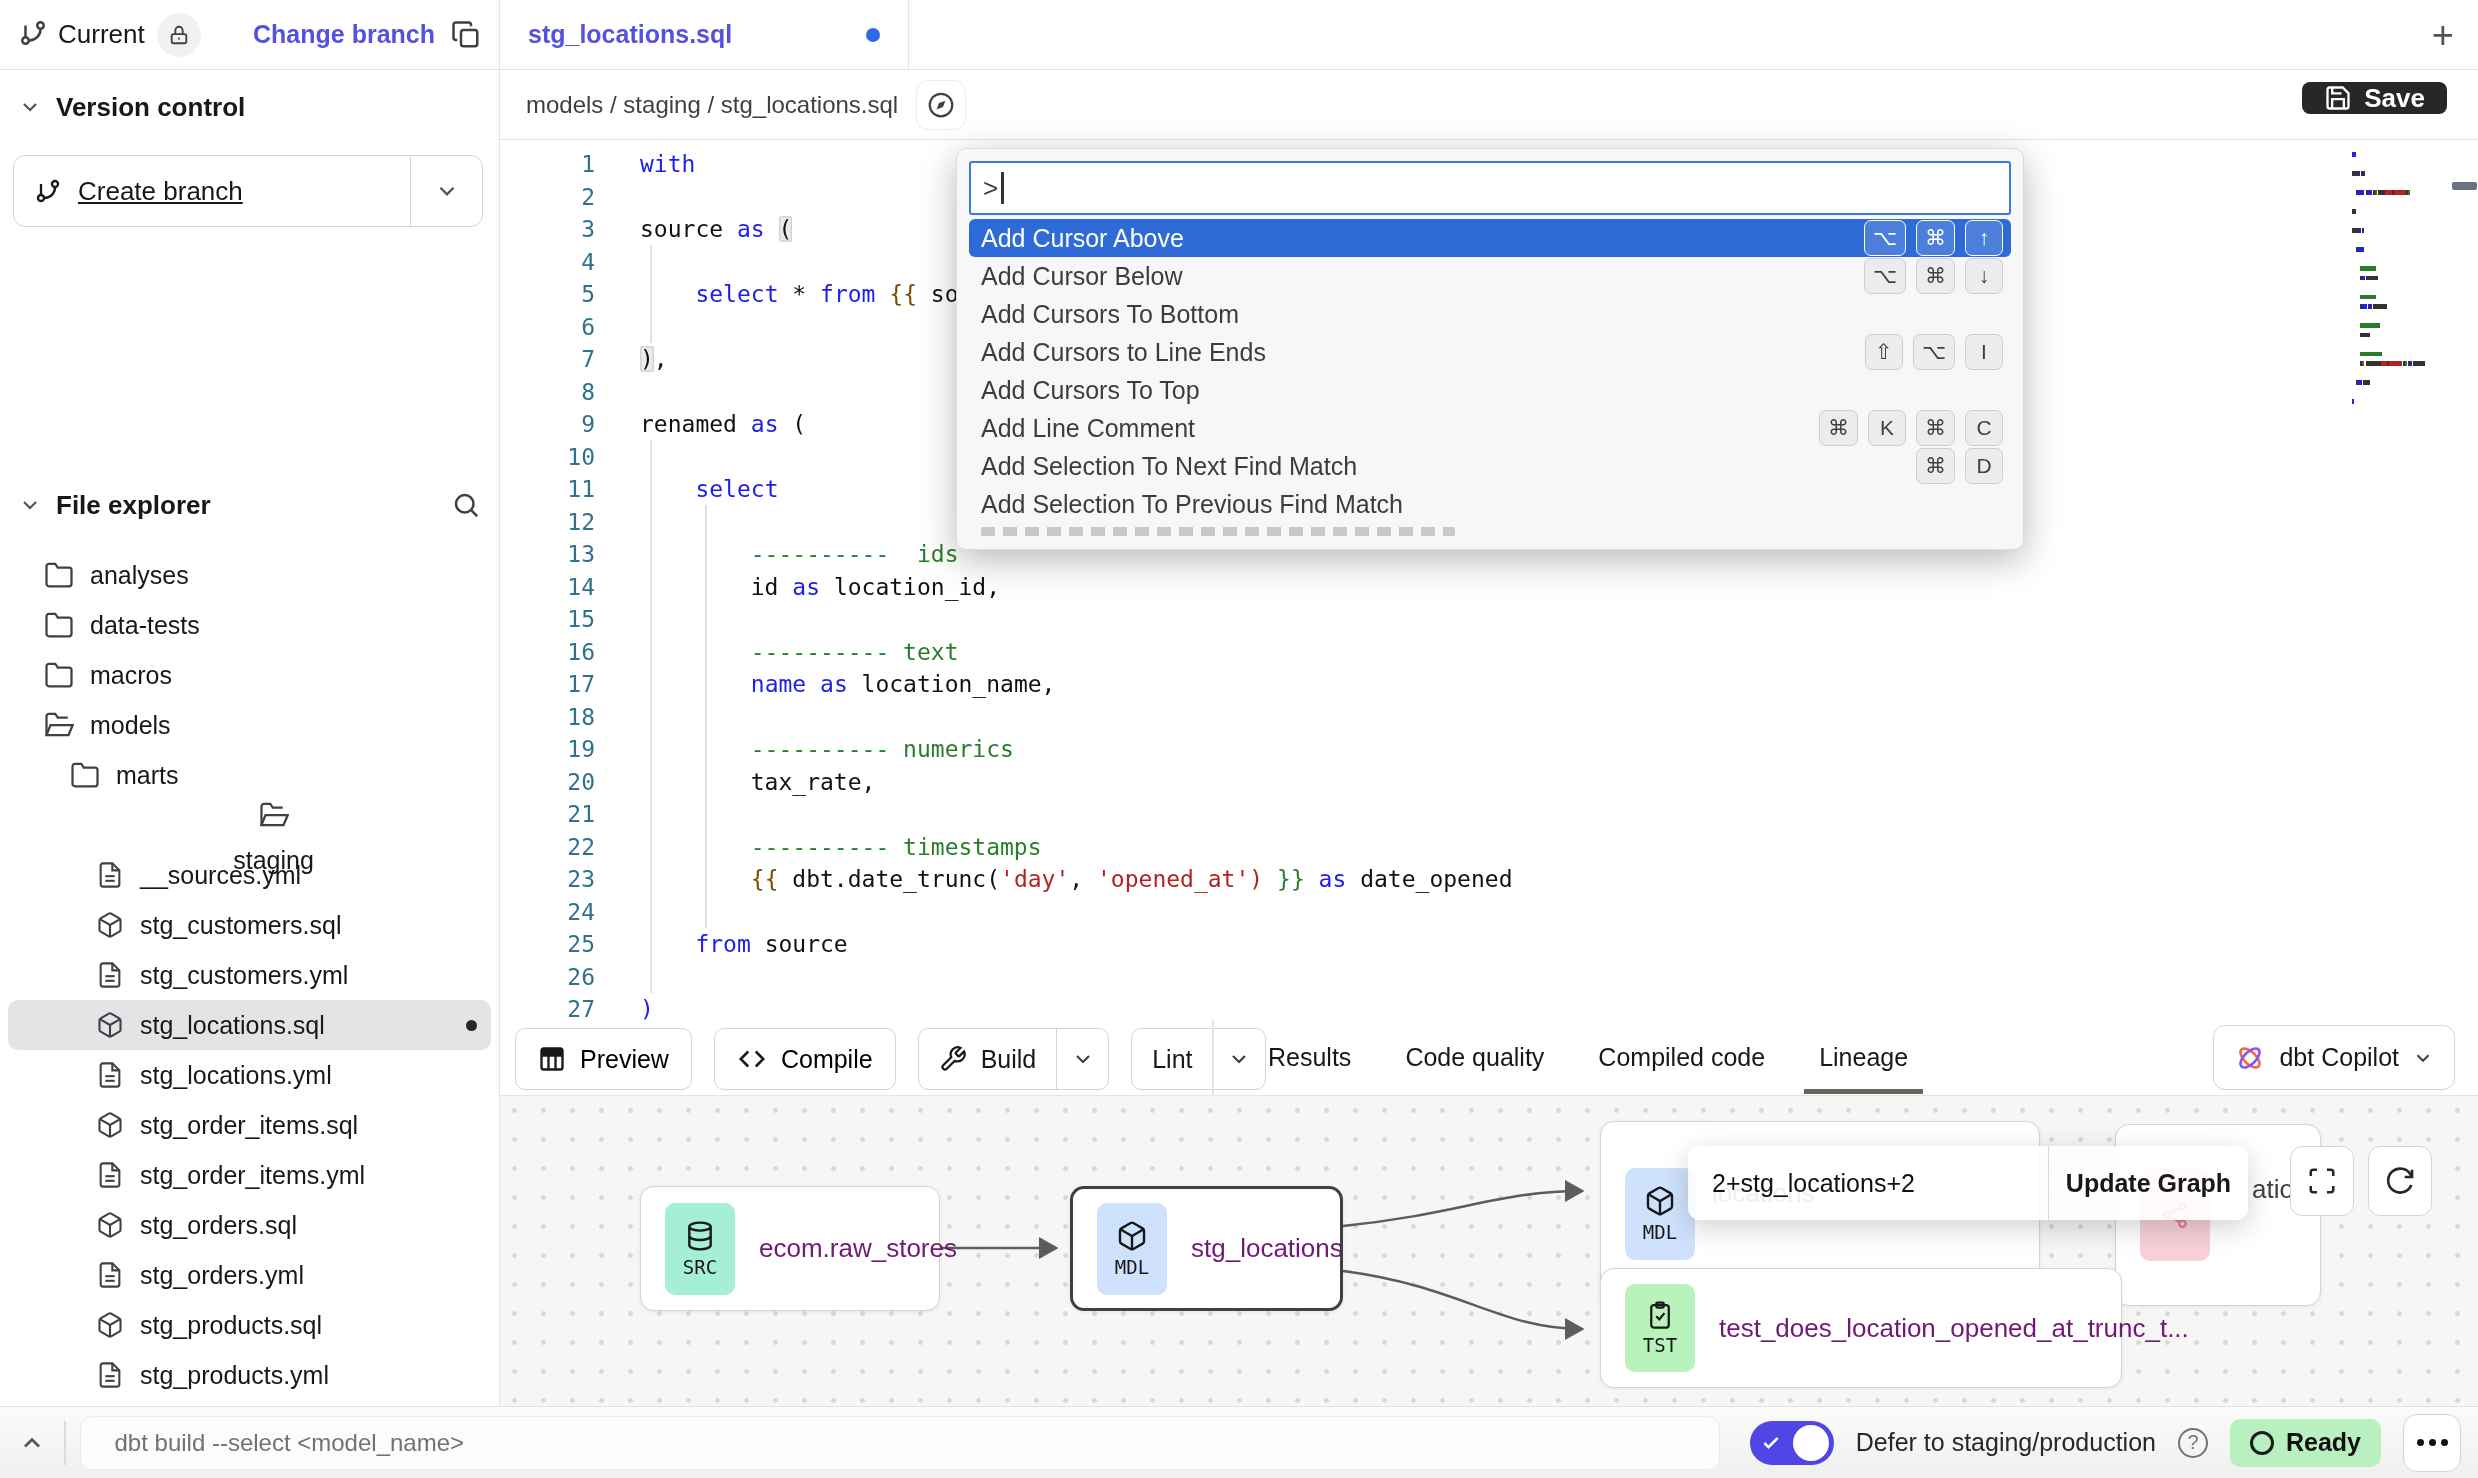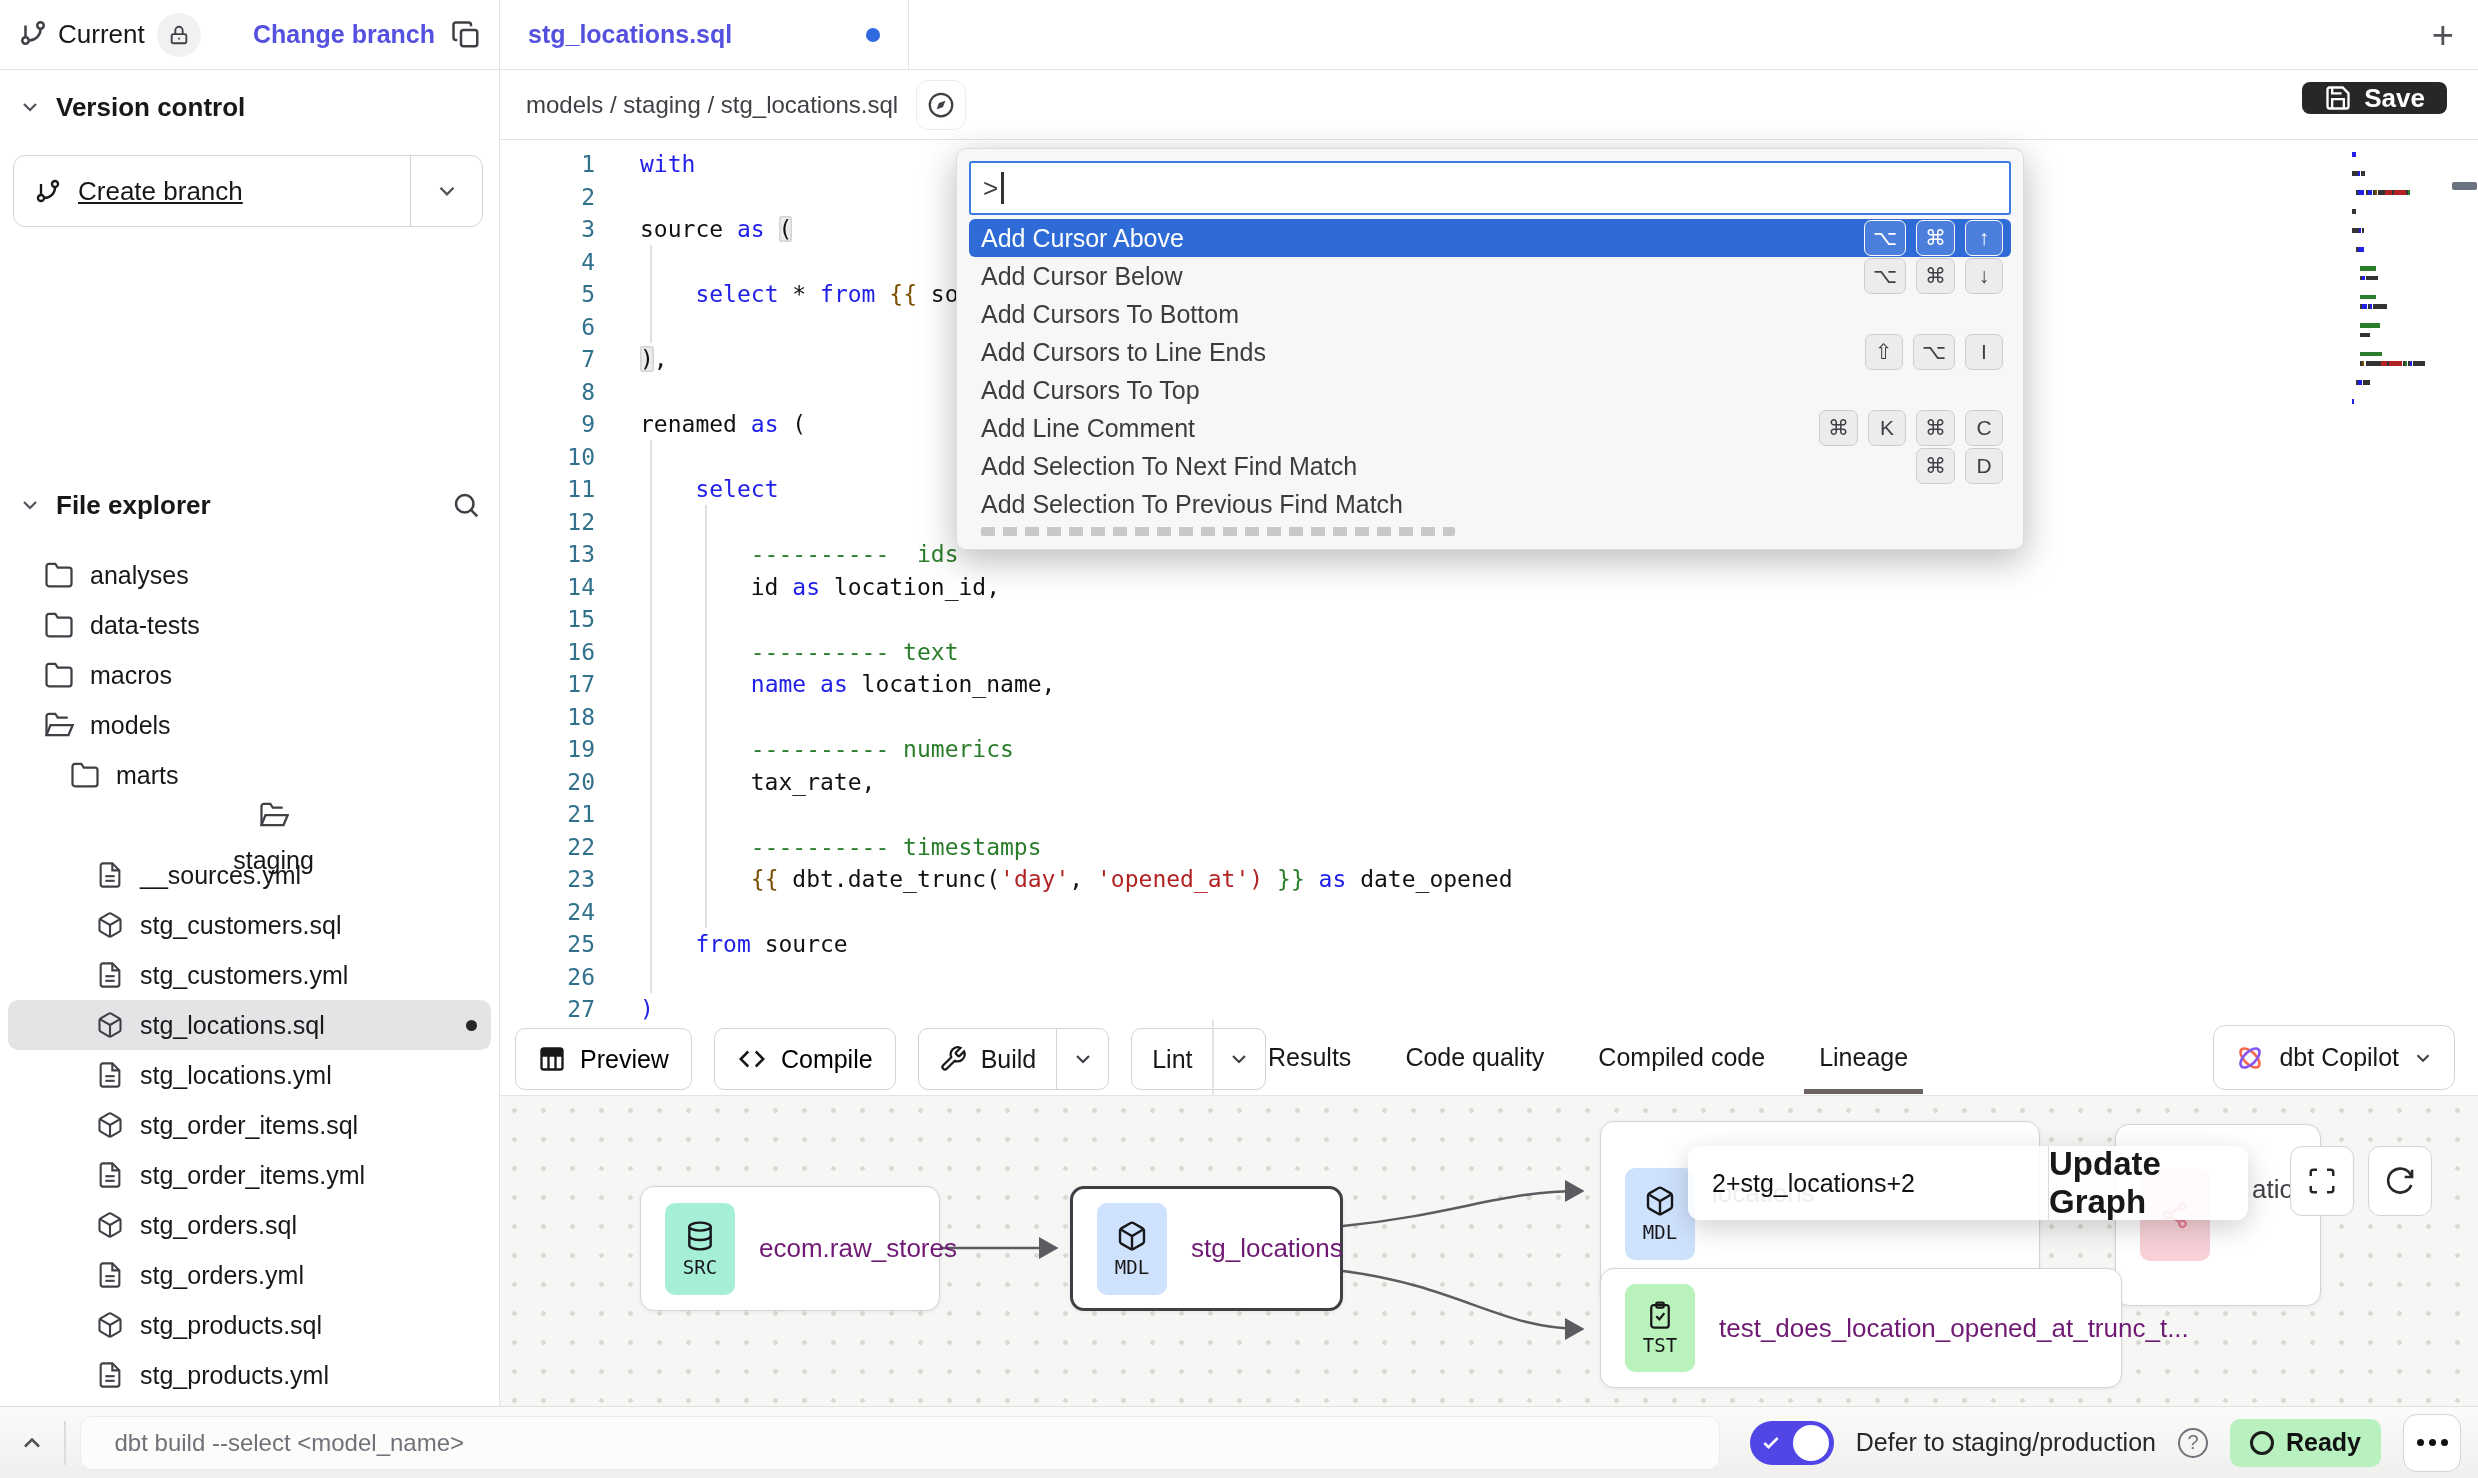--- a/index.html
+++ b/index.html
@@ -125,21 +125,21 @@
   .nbox { width:70px; height:92px; border-radius:10px; display:flex; flex-direction:column;
     align-items:center; justify-content:center; gap:4px; flex:none; }
   .nbox .blab { font-family:"DejaVu Sans Mono",monospace; font-size:19px; color:#18181b; }
   .nlabel { font-size:26px; color:#701a75; white-space:nowrap; }
   .faint-label { position:absolute; z-index:3; font-size:26px; color:#6b7280; }
   .popover { position:absolute; left:1188px; top:50px; width:560px; height:74px; z-index:4;
     background:rgba(255,255,255,.88); border-radius:12px; box-shadow:0 8px 28px rgba(0,0,0,.18);
     display:flex; align-items:center; }
   .pop-input { flex:1; height:100%; display:flex; align-items:center; padding:0 24px; font-size:25px; color:#111; cursor:text; }
   .pop-btn { width:200px; height:100%; border-left:1.5px solid #d9d9dc; display:flex; align-items:center;
-    justify-content:center; font-size:33px; font-weight:600; color:#18181b; cursor:pointer; }
+    justify-content:center; font-size:25px; font-weight:600; color:#18181b; cursor:pointer; }
   .frag { position:absolute; left:1752px; top:78px; font-size:26px; color:#3f3f46; z-index:5; }
   .gbtn { position:absolute; width:64px; height:70px; background:#fff; border:1.5px solid #d4d4d8;
     border-radius:12px; display:flex; align-items:center; justify-content:center; z-index:6; cursor:pointer; }
 
   
   .statusbar { position:absolute; left:0; top:1406px; width:2478px; height:72px;
     background:linear-gradient(#fbfbfa,#efefee); border-top:1.5px solid #e0e0de;
     display:flex; align-items:center; z-index:20; }
   .sb-caret { width:64px; display:flex; align-items:center; justify-content:center; cursor:pointer; }
   .sb-div { width:1.5px; height:44px; background:#dcdcda; }

